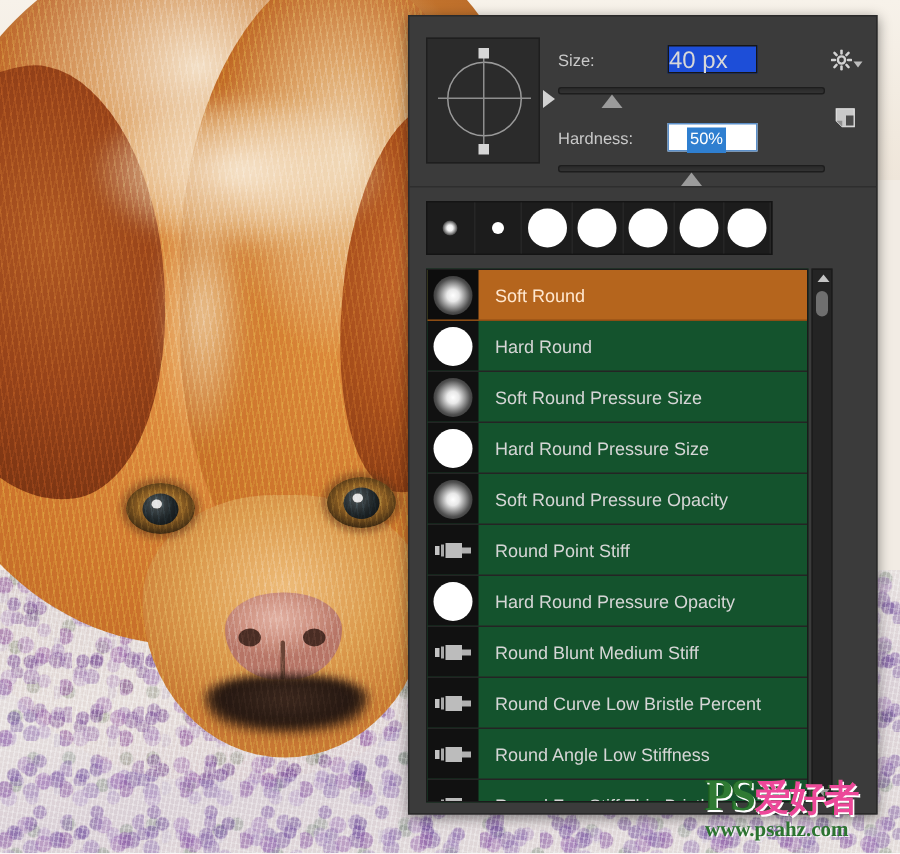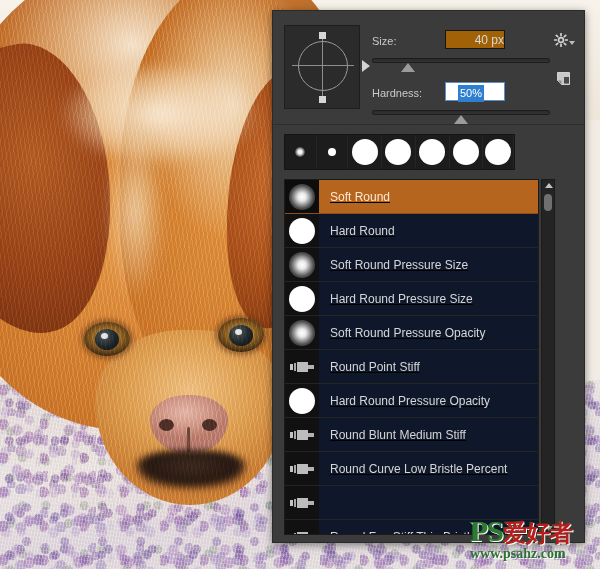--- a/index.html
+++ b/index.html
@@ -256,26 +256,26 @@
     color: #c9c9c9;
     font-size: 11px;
   }
   #size-label     { left: 99px; top: 24px; }
   #hardness-label { left: 99px; top: 76px; }
 
   #size-value-box {
     position: absolute;
     left: 172px; top: 19px;
     width: 60px; height: 19px;
-    background: #a16207;
+    background: #1d4ed8;
     border: 1px solid #161616;
     color: #d8d8d8;
-    font-size: 12px;
+    font-size: 16px;
     line-height: 19px;
-    text-align: right;
+    text-align: left;
     box-sizing: border-box;
   }
   #hardness-value-box {
     position: absolute;
     left: 172px; top: 71px;
     width: 60px; height: 19px;
     background: #ffffff;
     border: 1px solid #5b8fc9;
     box-sizing: border-box;
     padding-left: 12px;
@@ -352,25 +352,24 @@
   .dot-hard {
     border-radius: 50%;
     background: radial-gradient(circle, #ffffff 0%, #ffffff 80%, rgba(255,255,255,.25) 94%, rgba(255,255,255,0) 100%);
   }
 
   
   #brush-list-wrap {
     position: absolute;
     left: 11px; top: 168px;
     width: 255px; height: 356px;
-    background: #0f172a;
+    background: #14532d;
     border: 1px solid #1b1b1b;
     box-sizing: border-box;
     overflow: hidden;
-    text-decoration: underline;
   }
   .brush-row {
     display: flex;
     align-items: center;
     height: 34px;
     border-bottom: 1px solid #242424;
     box-sizing: border-box;
     cursor: pointer;
   }
   .brush-row.selected {
@@ -455,21 +454,21 @@
   #wm-main {
     font-family: "Liberation Serif", serif;
     font-weight: bold;
     font-size: 30px;
     color: #2f7a33;
     letter-spacing: -1px;
     text-shadow: 1px 1px 0 #ffffff, -1px 0 0 #1d5c22;
     line-height: 30px;
     white-space: nowrap;
   }
-  #wm-cn { font-size: 24px; color: #b91c1c; }
+  #wm-cn { font-size: 24px; color: #ec4899; }
   #wm-url {
     font-family: "Liberation Serif", serif;
     font-weight: bold;
     font-size: 14px;
     color: #2c7430;
     text-shadow: 1px 1px 0 rgba(255,255,255,.85);
     margin-top: -2px;
     white-space: nowrap;
   }
 </style>
@@ -658,20 +657,21 @@
         </div>
         <div class="brush-row">
           <div class="row-thumb">
             <div class="tb-bristle">
               <i style="left: 0px; top: 3px; width: 3px; height: 6px; opacity: 0.95;"></i>
               <i style="left: 4px; top: 2px; width: 2px; height: 8px; opacity: 0.8;"></i>
               <i style="left: 7px; top: 1px; width: 11px; height: 10px; opacity: 0.9;"></i>
               <i style="left: 18px; top: 4px; width: 6px; height: 4px; opacity: 0.85;"></i>
             </div>
           </div>
+          <div class="row-label">Round Angle Low Stiffness</div>
         </div>
         <div class="brush-row">
           <div class="row-thumb">
             <div class="tb-bristle">
               <i style="left: 0px; top: 3px; width: 3px; height: 6px; opacity: 0.95;"></i>
               <i style="left: 4px; top: 2px; width: 2px; height: 8px; opacity: 0.8;"></i>
               <i style="left: 7px; top: 1px; width: 11px; height: 10px; opacity: 0.9;"></i>
               <i style="left: 18px; top: 4px; width: 6px; height: 4px; opacity: 0.85;"></i>
             </div>
           </div>

